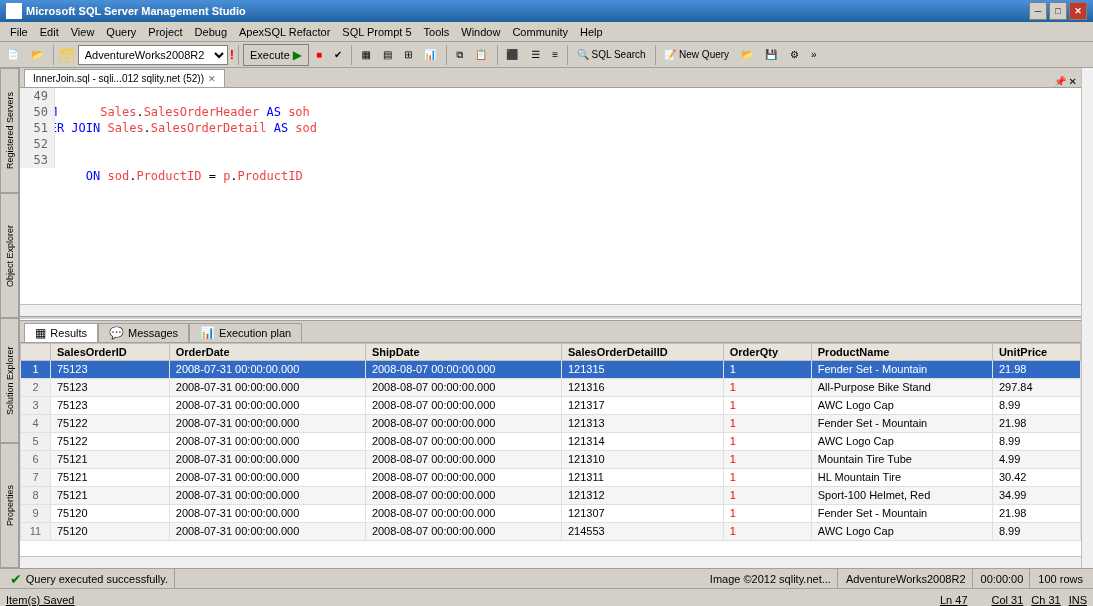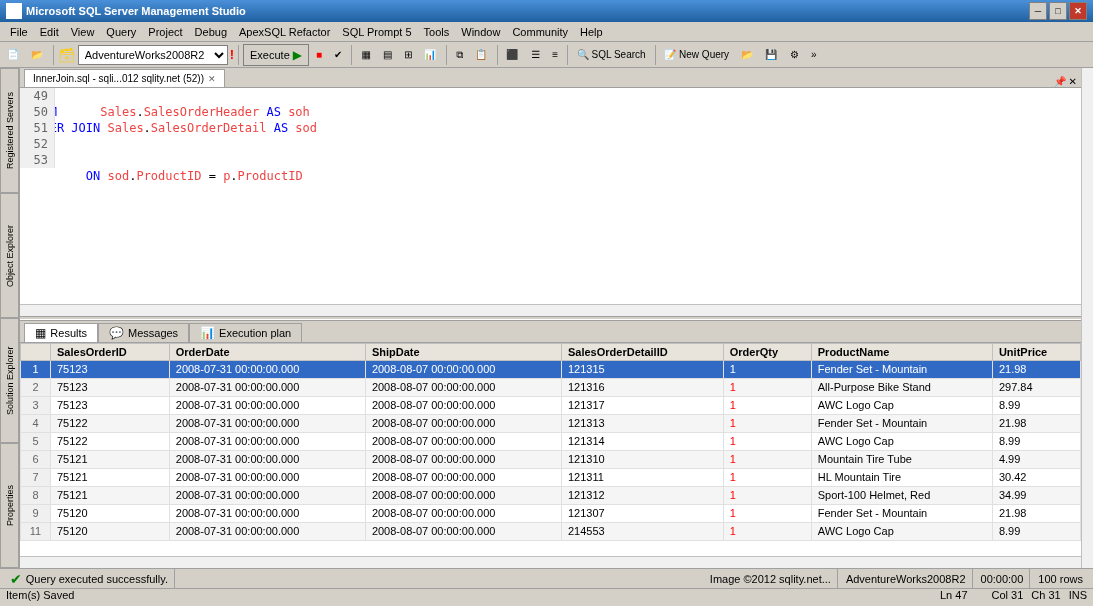--- a/index.html
+++ b/index.html
@@ -228,24 +228,25 @@
       align-items: center;
     }
     .status-item:first-child { border-left: none; }
     .status-success { color: #008000; font-size: 14px; margin-right: 4px; }
 
     
     .bottom-bar {
       background: #d4d0c8;
       height: 18px;
       display: flex;
-      align-items: flex-start;
+      align-items: flex-end;
       border-top: 1px solid #a0a0a0;
       font-size: 11px;
       padding: 0 6px;
+      text-decoration: underline;
     }
 
     
     .hsplitter {
       height: 4px;
       background: #d4d0c8;
       cursor: ns-resize;
       border-top: 1px solid #a0a0a0;
       border-bottom: 1px solid #fff;
     }

